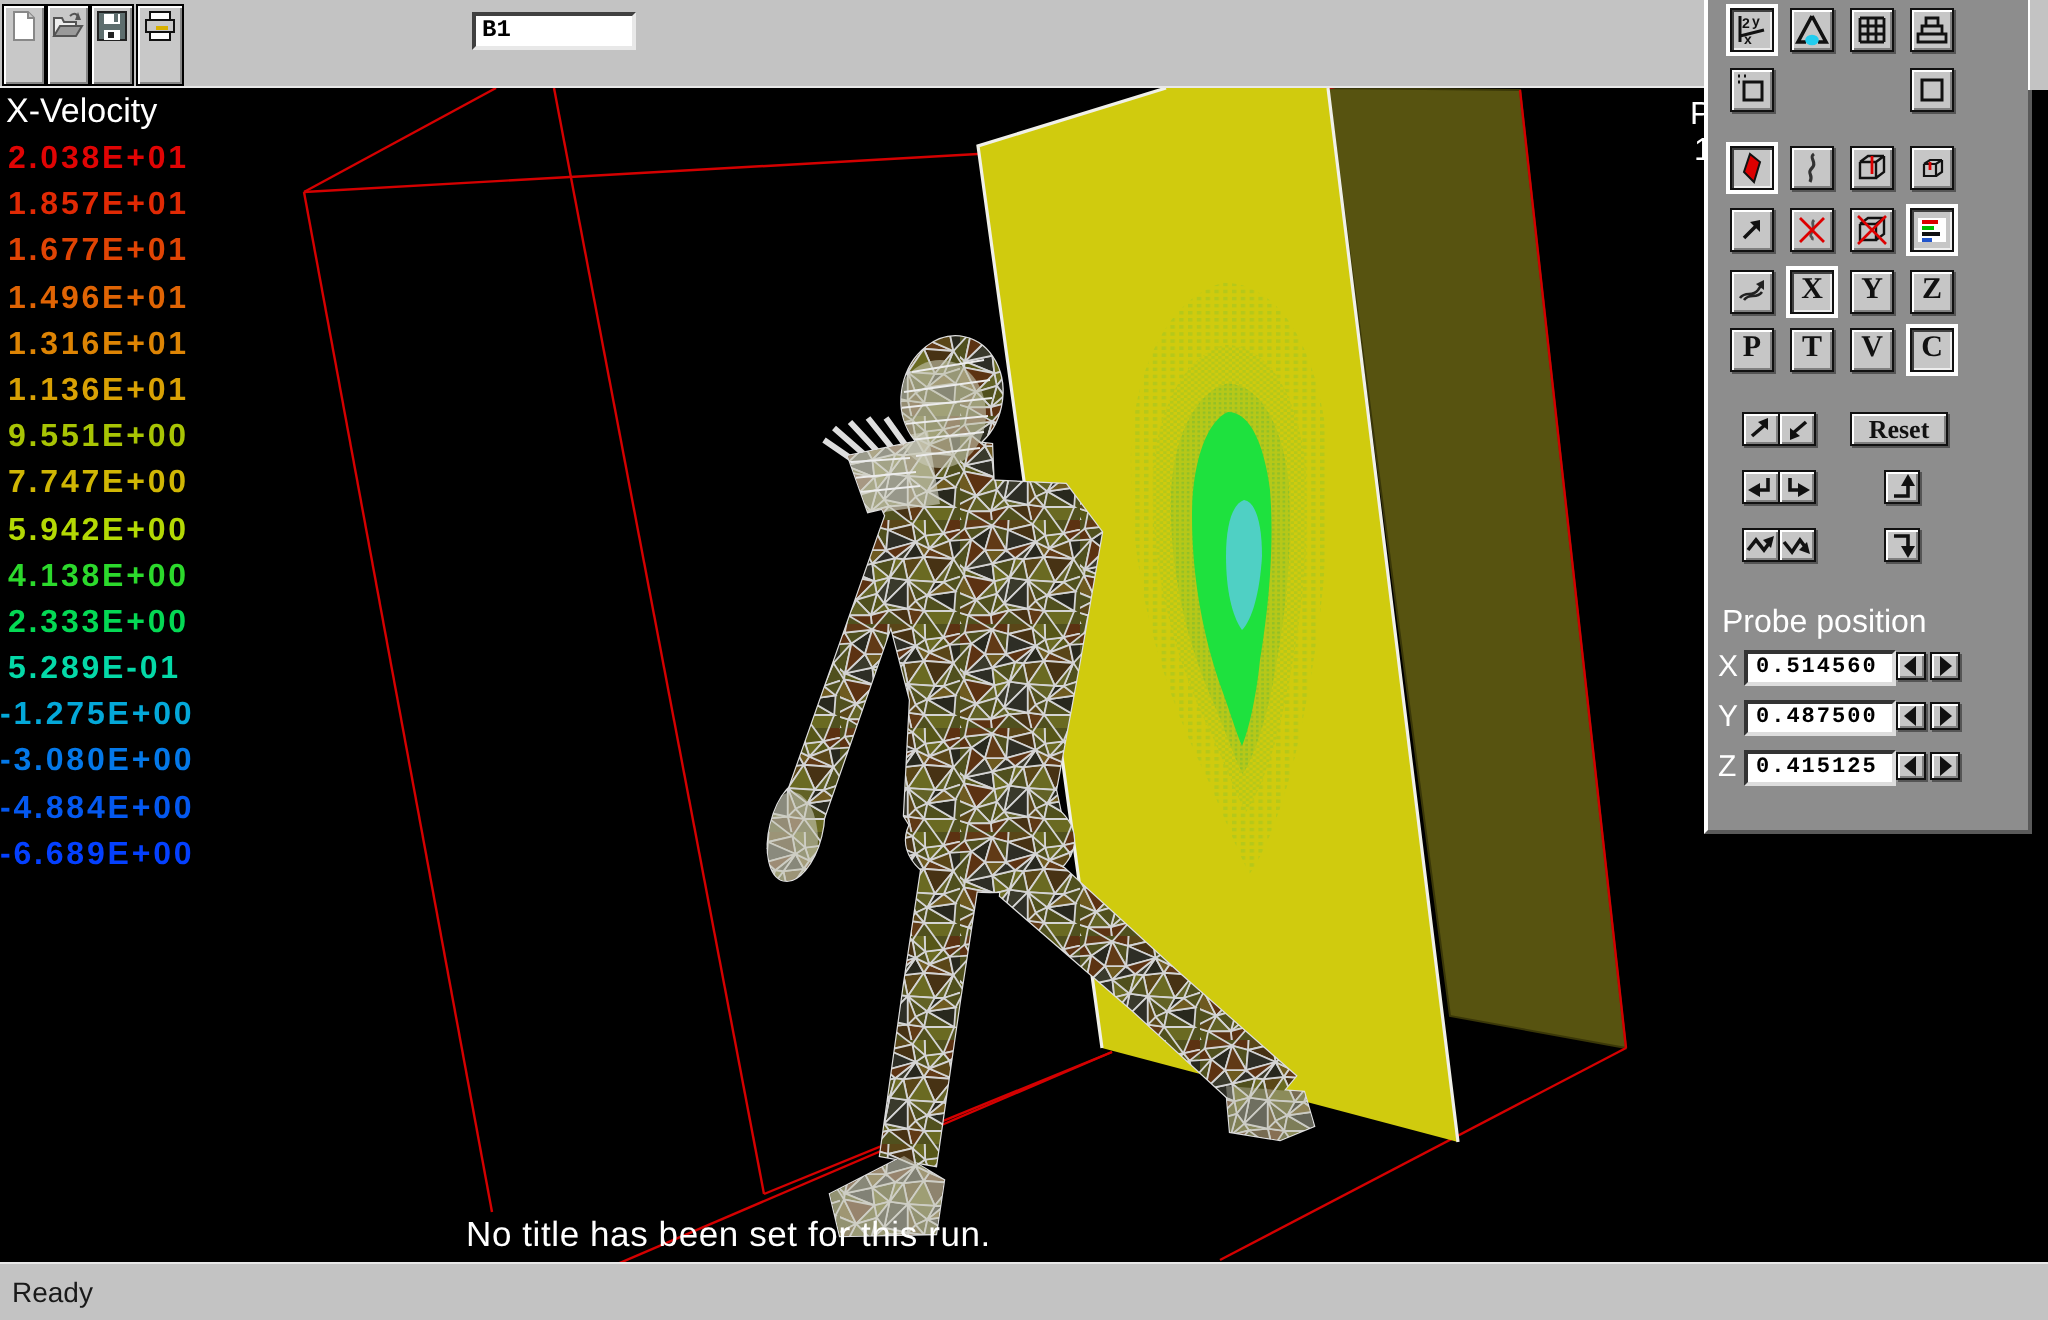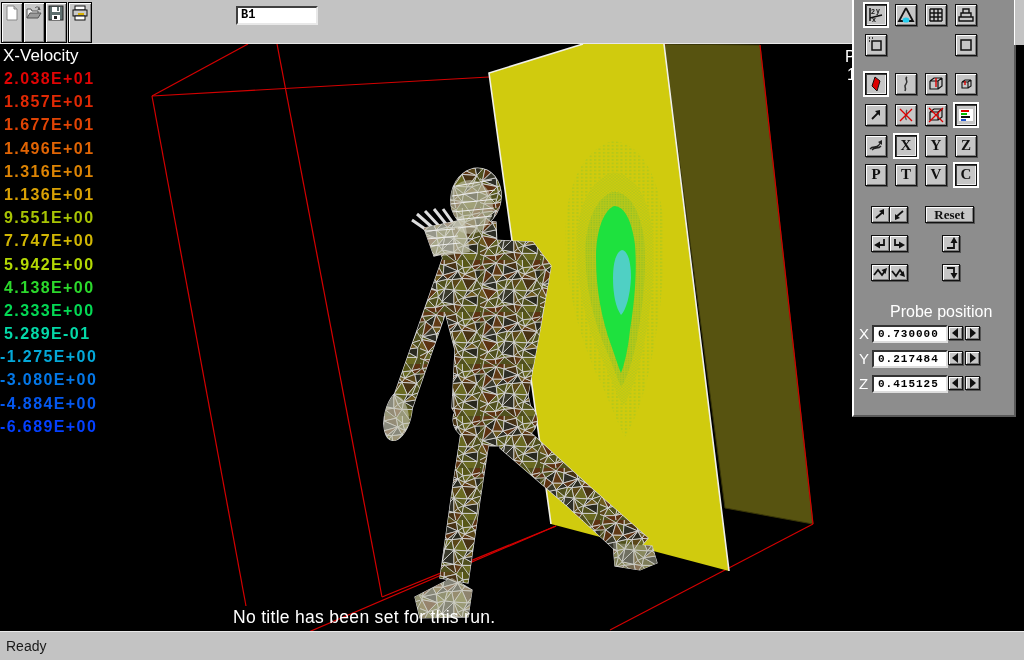--- a/index.html
+++ b/index.html
@@ -375,31 +375,31 @@
       </svg></div>
   <div class="sb" style="left:35px;top:264px;width:17px;height:15px;"><svg width="17" height="15" viewBox="0 0 17 15">
         <path d="M2,6 L6,11 L10,5 L13,9" stroke="#111" stroke-width="1.8" fill="none"></path>
         <polygon points="15,12 13.5,6 9.5,10" fill="#111"></polygon>
       </svg></div>
   <div class="sb" style="left:88px;top:264px;width:16px;height:15px;"><svg width="16" height="15" viewBox="0 0 16 15">
         <path d="M4,3 L11,3 L11,9" stroke="#111" stroke-width="1.8" fill="none"></path>
         <polygon points="11,14 7.5,8 14.5,8" fill="#111"></polygon>
       </svg></div>
 
-  <div class="plabel" style="left:36px;top:303px;font-size:16px;">Probe position</div>
+  <div class="plabel" style="left:7px;top:303px;font-size:16px;">Probe position</div>
   <div class="plabel" style="left:5px;top:325px;">X</div>
-  <div class="pfield" style="left:18px;top:325px;width:68px;height:13px;">0.730000</div>
+  <div class="pfield" style="left:18px;top:325px;width:68px;height:13px;">0.514560</div>
   <div class="sb" style="left:94px;top:326px;width:13px;height:12px;">
       <span style="position:absolute;left:3px;top:1px;width:0;height:0;border:5px solid transparent;border-right:6px solid #111;border-left:none;"></span>
     </div>
   <div class="sb" style="left:111px;top:326px;width:13px;height:12px;">
       <span style="position:absolute;left:4px;top:1px;width:0;height:0;border:5px solid transparent;border-left:6px solid #111;border-right:none;"></span>
     </div>
   <div class="plabel" style="left:5px;top:350px;">Y</div>
-  <div class="pfield" style="left:18px;top:350px;width:68px;height:13px;">0.217484</div>
+  <div class="pfield" style="left:18px;top:350px;width:68px;height:13px;">0.487500</div>
   <div class="sb" style="left:94px;top:351px;width:13px;height:12px;">
       <span style="position:absolute;left:3px;top:1px;width:0;height:0;border:5px solid transparent;border-right:6px solid #111;border-left:none;"></span>
     </div>
   <div class="sb" style="left:111px;top:351px;width:13px;height:12px;">
       <span style="position:absolute;left:4px;top:1px;width:0;height:0;border:5px solid transparent;border-left:6px solid #111;border-right:none;"></span>
     </div>
   <div class="plabel" style="left:5px;top:375px;">Z</div>
   <div class="pfield" style="left:18px;top:375px;width:68px;height:13px;">0.415125</div>
   <div class="sb" style="left:94px;top:376px;width:13px;height:12px;">
       <span style="position:absolute;left:3px;top:1px;width:0;height:0;border:5px solid transparent;border-right:6px solid #111;border-left:none;"></span>

